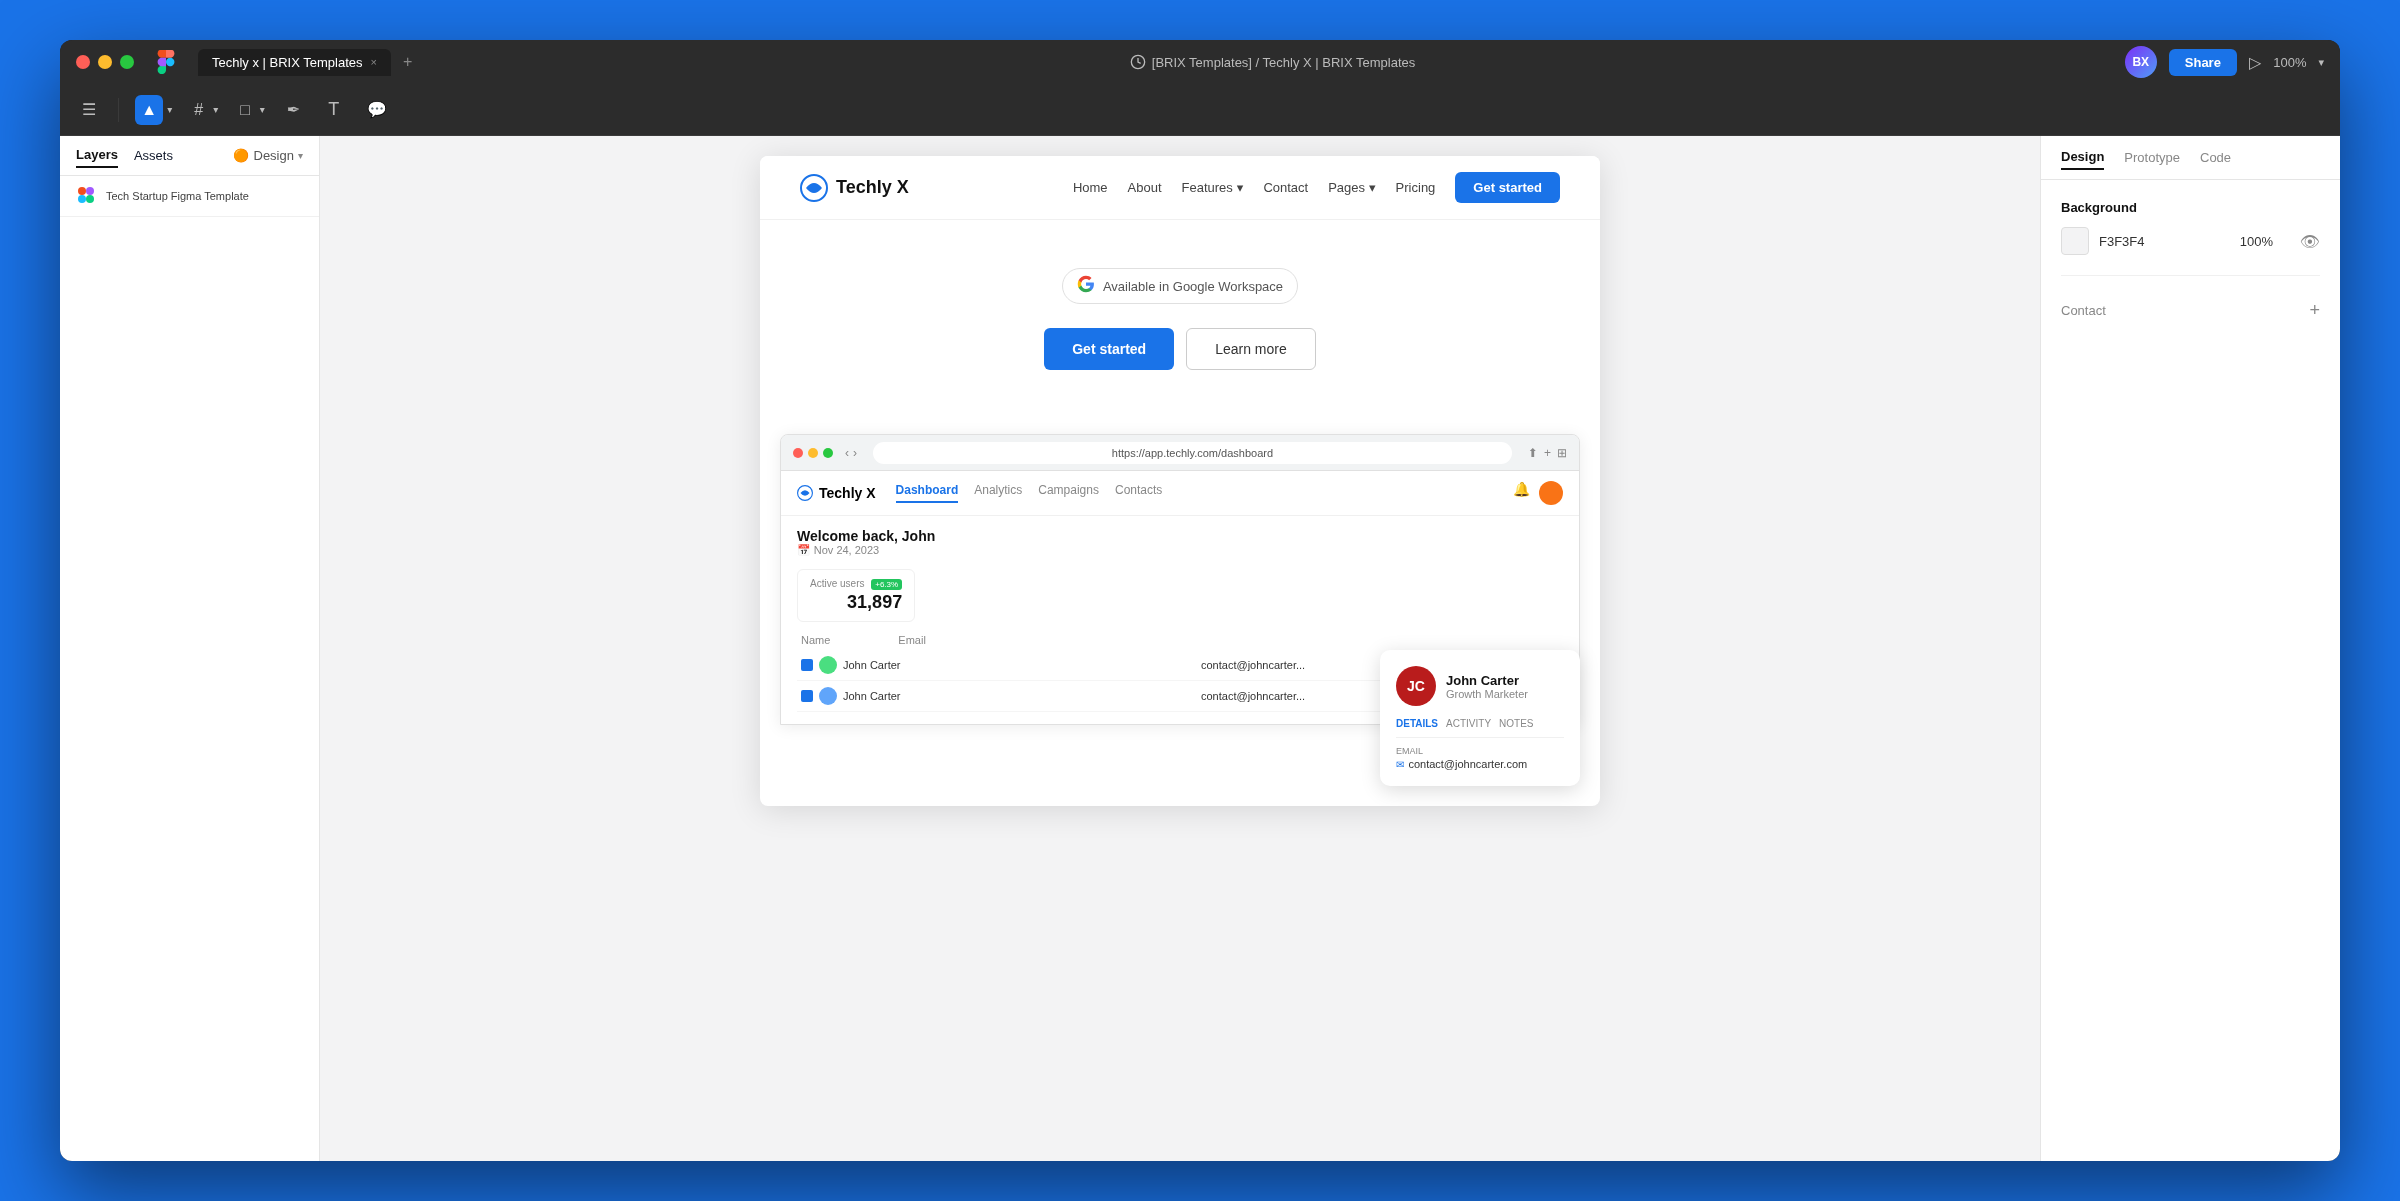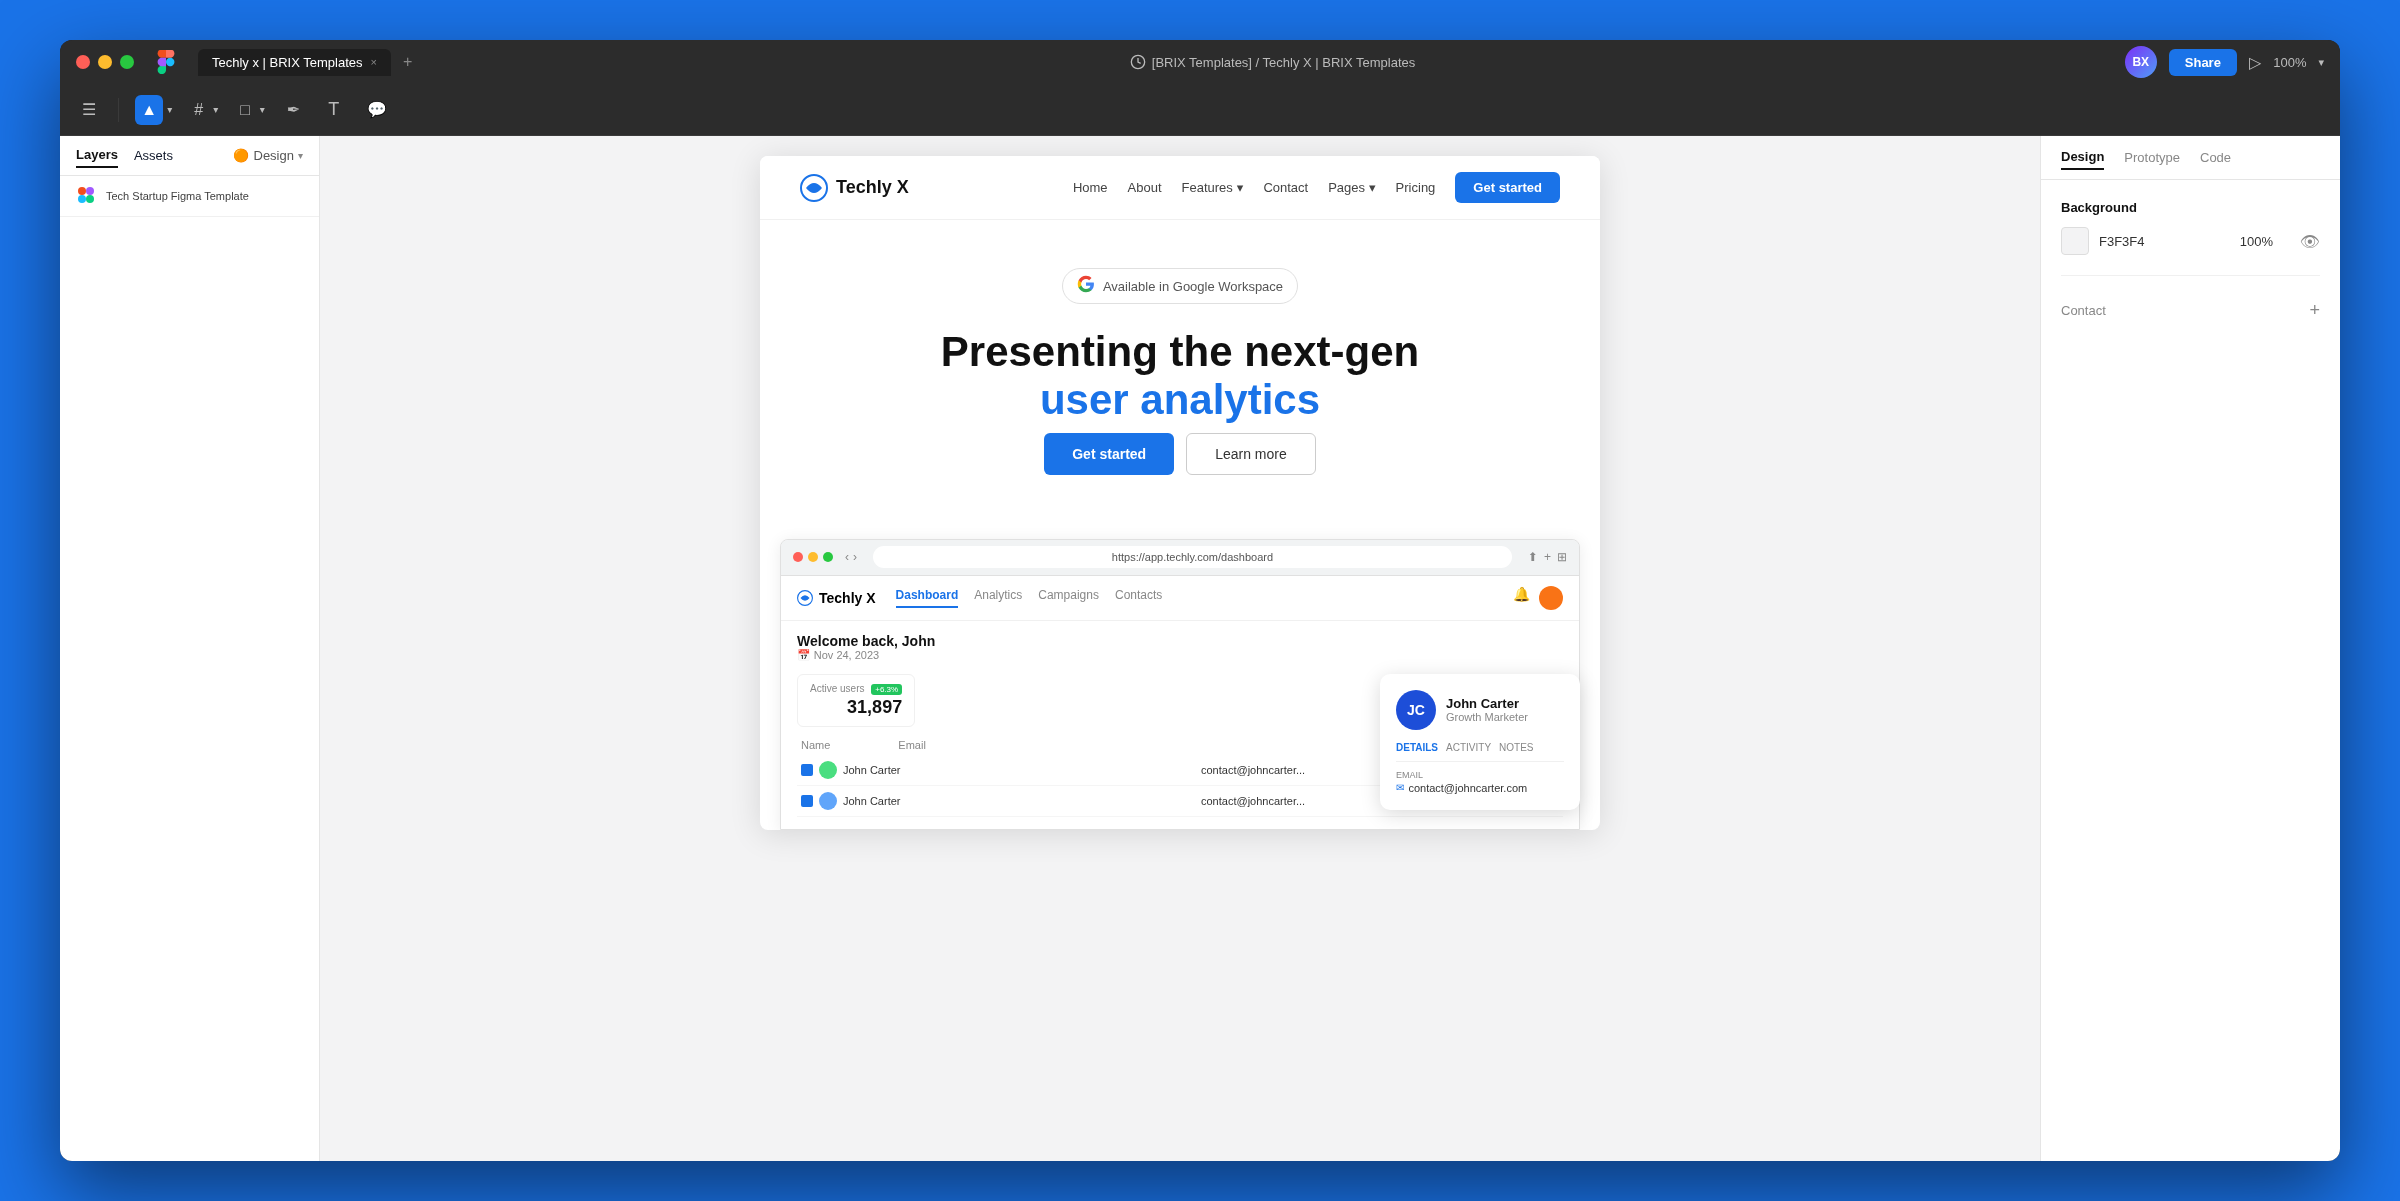--- a/index.html
+++ b/index.html
@@ -549,21 +549,21 @@
     .user-card-header {
       display: flex;
       align-items: center;
       gap: 10px;
       margin-bottom: 12px;
     }
     .user-card-avatar {
       width: 40px;
       height: 40px;
       border-radius: 50%;
-      background: #1d4ed8;
+      background: #b91c1c;
       display: flex;
       align-items: center;
       justify-content: center;
       color: white;
       font-size: 14px;
       font-weight: bold;
     }
     .user-card-name {
       font-size: 13px;
       font-weight: 700;
@@ -824,25 +824,20 @@
               <svg width="18" height="18" viewBox="0 0 24 24">
                 <path d="M22.56 12.25c0-.78-.07-1.53-.2-2.25H12v4.26h5.92c-.26 1.37-1.04 2.53-2.21 3.31v2.77h3.57c2.08-1.92 3.28-4.74 3.28-8.09z" fill="#4285F4"></path>
                 <path d="M12 23c2.97 0 5.46-.98 7.28-2.66l-3.57-2.77c-.98.66-2.23 1.06-3.71 1.06-2.86 0-5.29-1.93-6.16-4.53H2.18v2.84C3.99 20.53 7.7 23 12 23z" fill="#34A853"></path>
                 <path d="M5.84 14.09c-.22-.66-.35-1.36-.35-2.09s.13-1.43.35-2.09V7.07H2.18C1.43 8.55 1 10.22 1 12s.43 3.45 1.18 4.93l2.85-2.22.81-.62z" fill="#FBBC05"></path>
                 <path d="M12 5.38c1.62 0 3.06.56 4.21 1.64l3.15-3.15C17.45 2.09 14.97 1 12 1 7.7 1 3.99 3.47 2.18 7.07l3.66 2.84c.87-2.6 3.3-4.53 6.16-4.53z" fill="#EA4335"></path>
               </svg>
             </span>
             <span>Available in Google Workspace</span>
           </div>
 
-          <div class="hero-title">
-            <span>Presenting the next-gen</span>
-            <br>
-            <span class="hero-title-blue">user analytics</span>
-          </div>
 
 
           <div class="hero-buttons">
             <button class="btn-primary">Get started</button>
             <button class="btn-secondary">Learn more</button>
           </div>
         </div>
 
         <div class="dashboard-preview">
 

